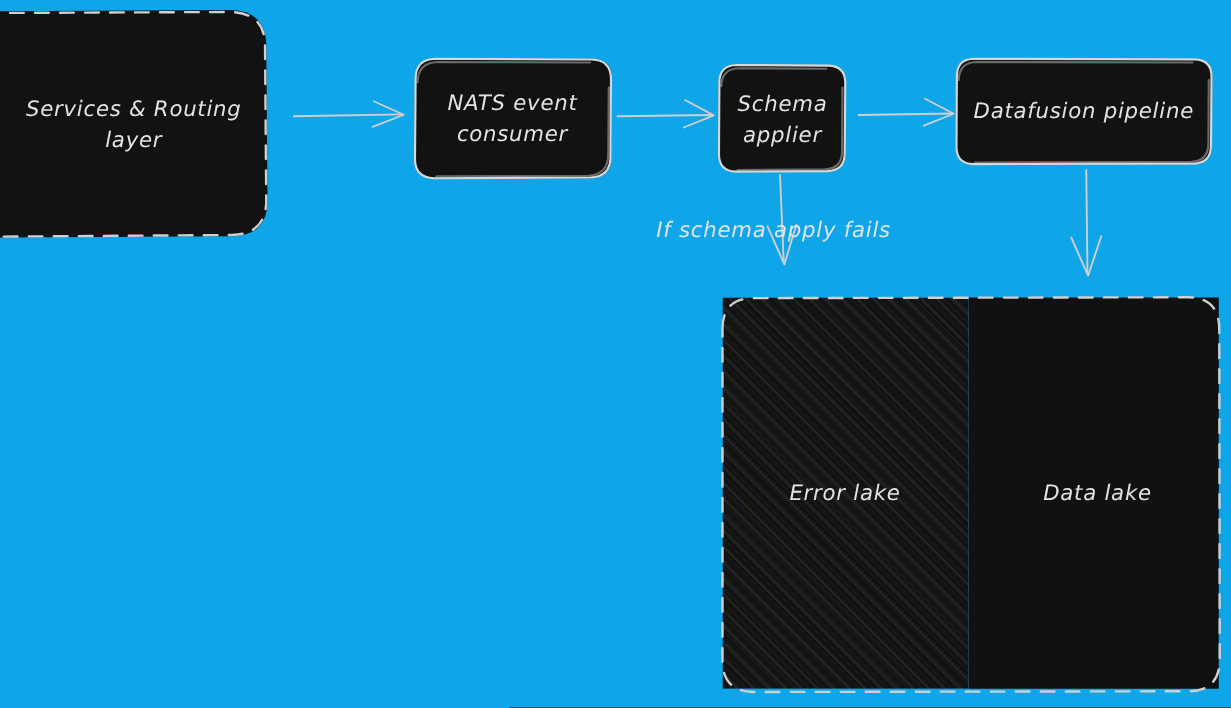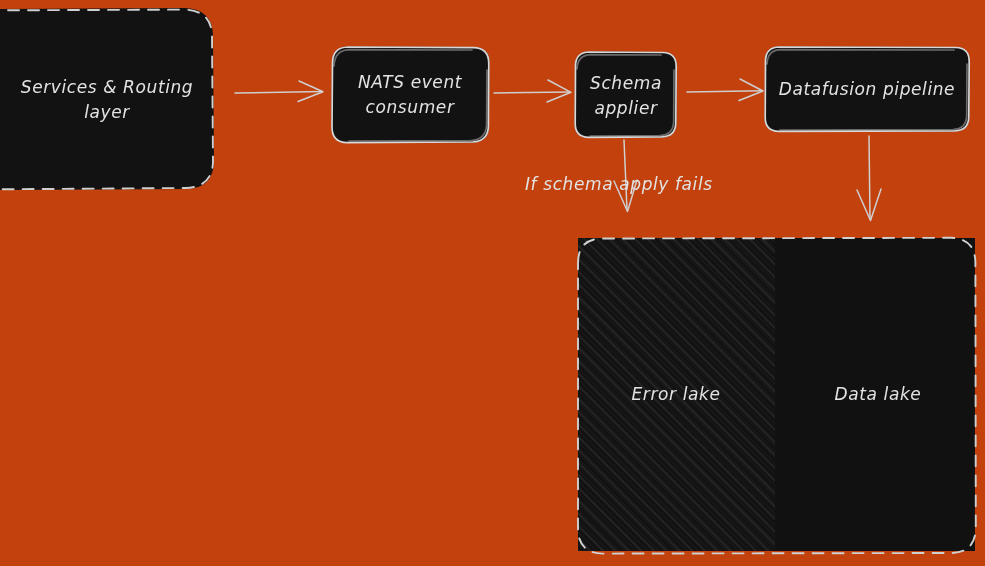--- a/index.html
+++ b/index.html
@@ -8,21 +8,21 @@
     padding: 0;
     background: #121212;
   }
   body {
     font-family: "DejaVu Sans", sans-serif;
   }
   #canvas {
     position: relative;
     width: 985px;
     height: 566px;
-    background: #c2410c;
+    background: #0ea5e9;
     overflow: hidden;
   }
   #diagram-svg {
     position: absolute;
     top: 0;
     left: 0;
     width: 985px;
     height: 566px;
     display: block;
   }

